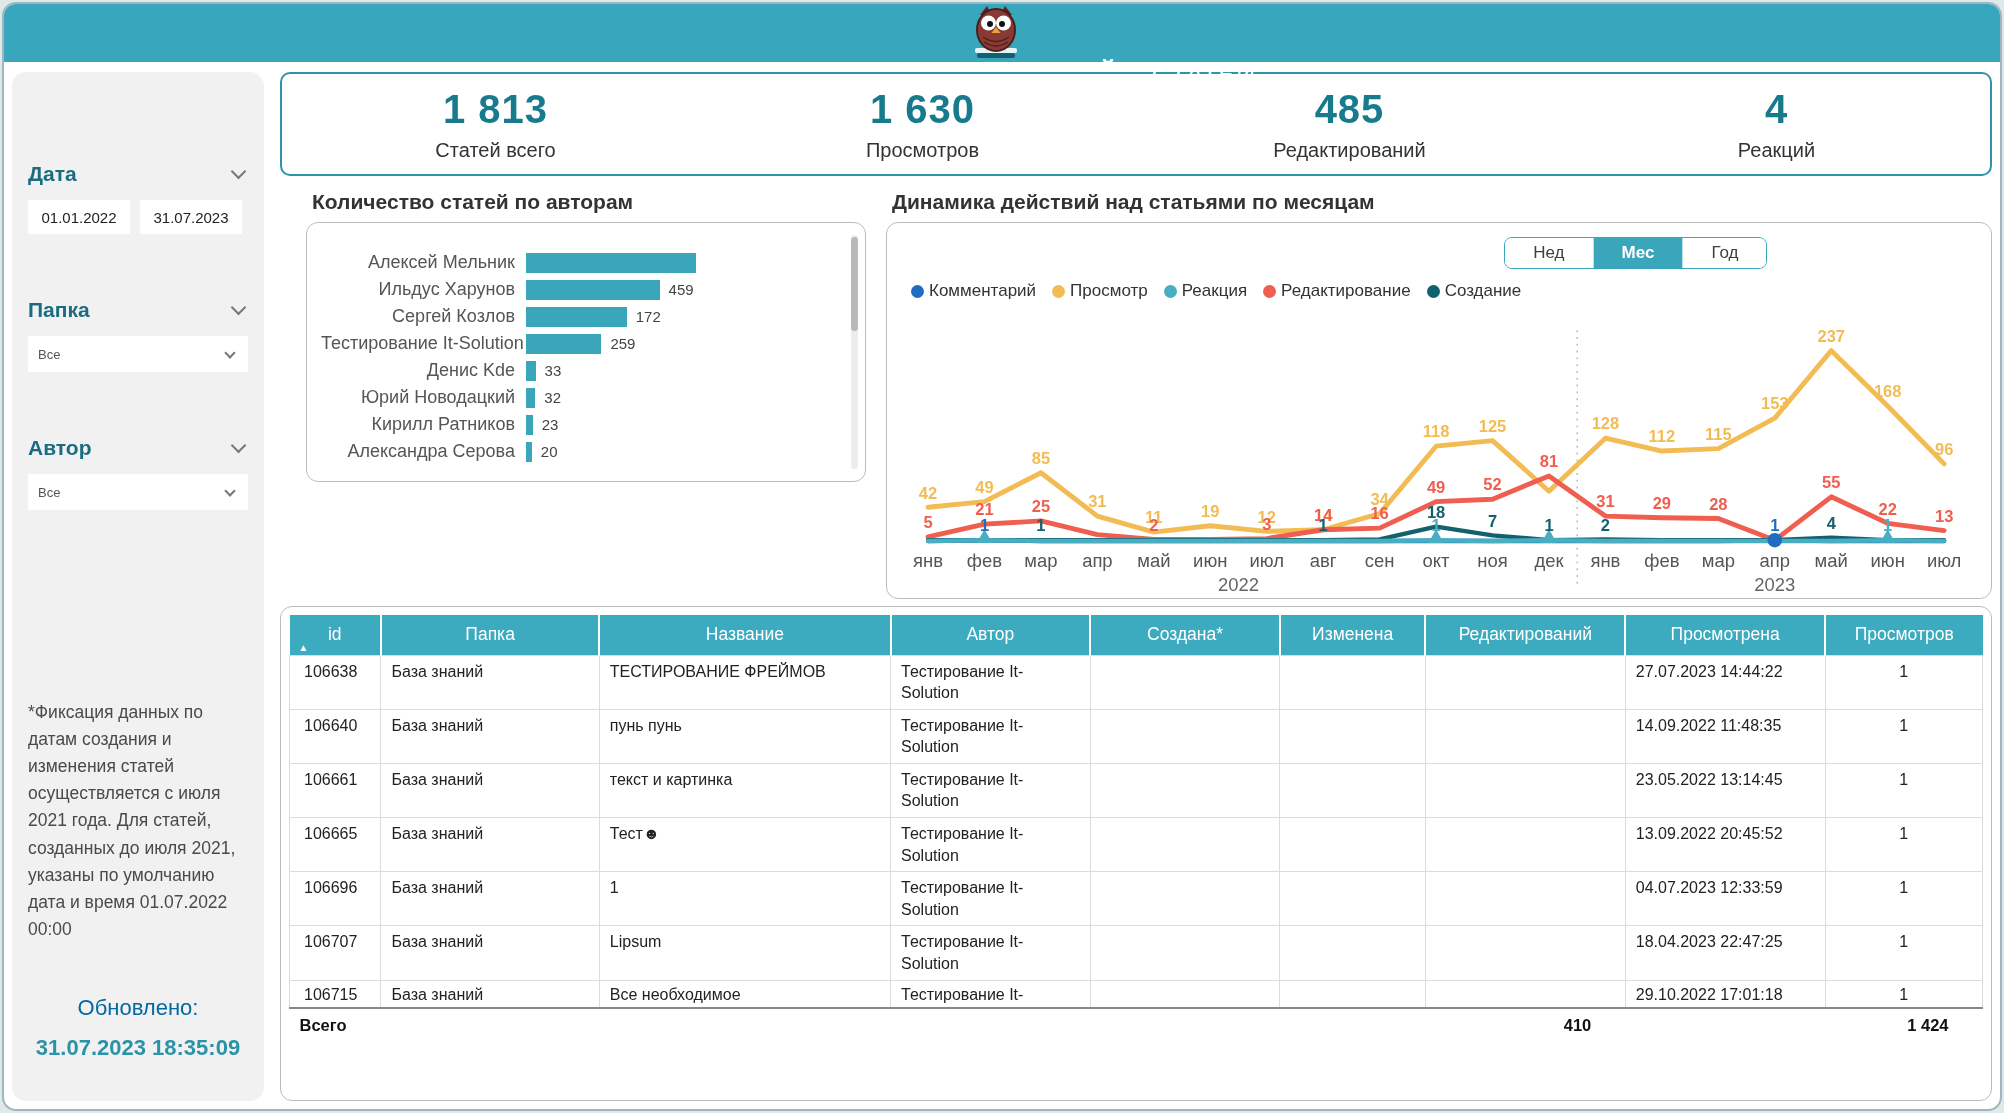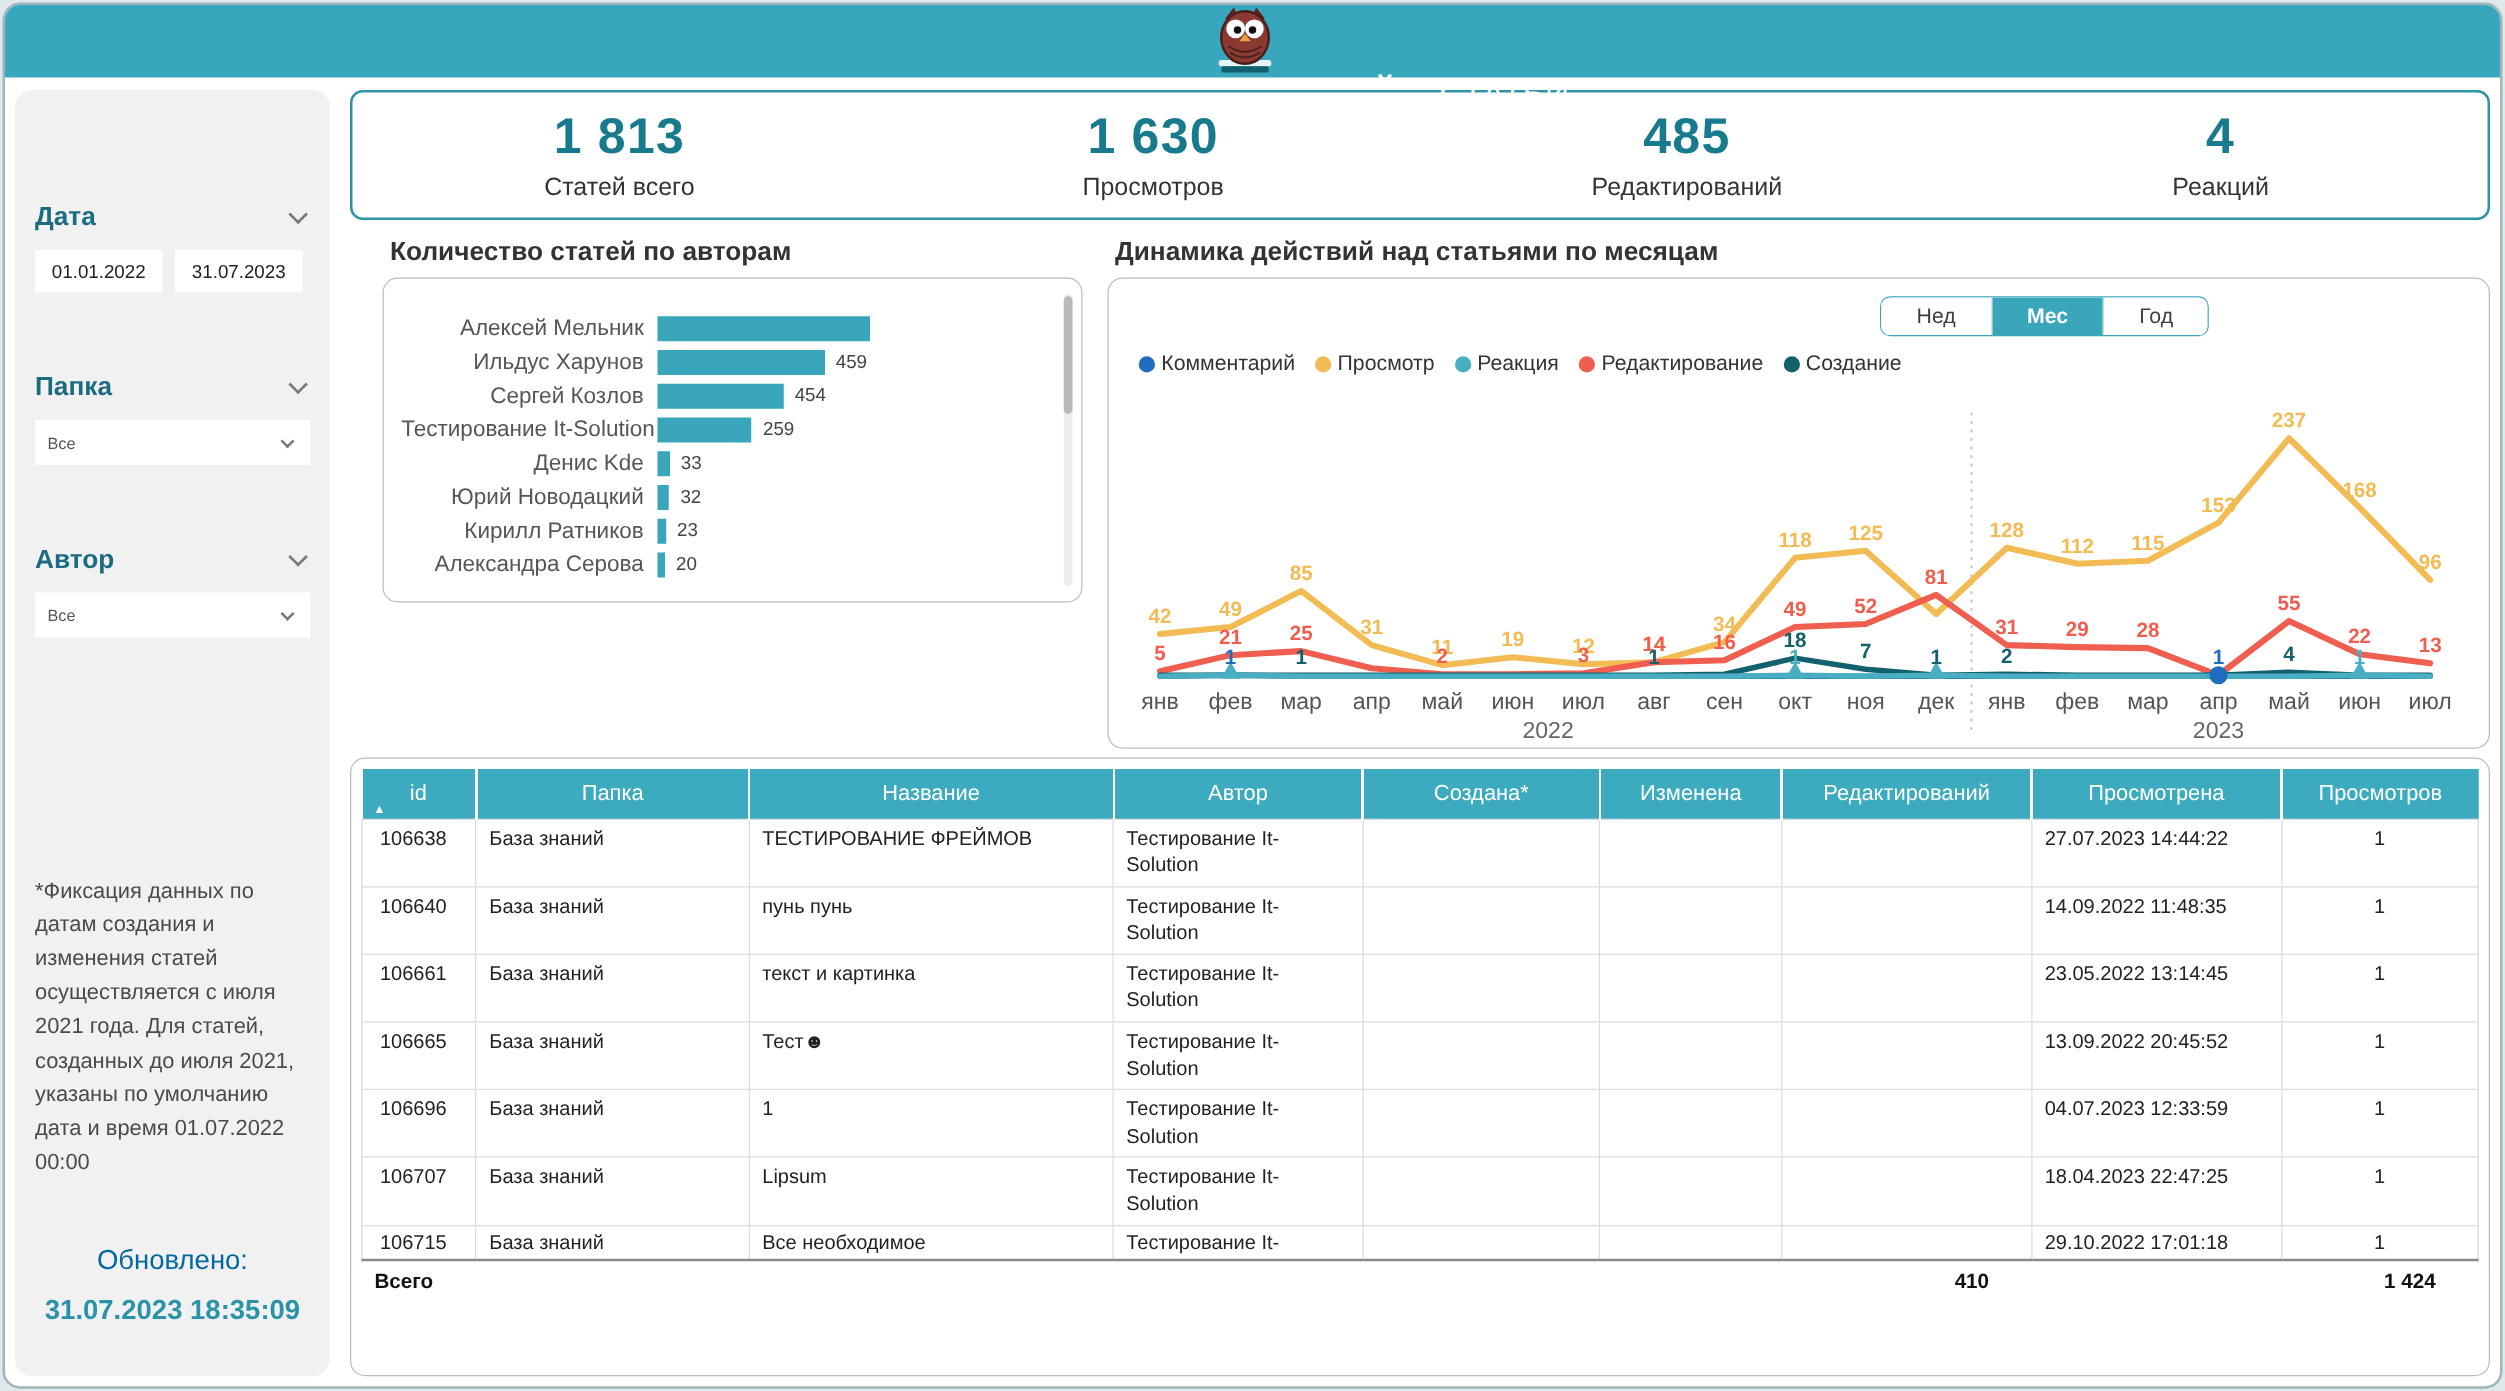--- a/index.html
+++ b/index.html
@@ -197,21 +197,21 @@
                   <div class="bar-track">
                     <div class="bar" style="width: 133.613px; background: rgb(58, 166, 188);">
                       <span class="bar-val outside">459</span>
                     </div>
                   </div>
                 </div>
                 <div class="bar-row">
                   <span class="bar-label">Сергей Козлов</span>
                   <div class="bar-track">
                     <div class="bar" style="width: 100.719px; background: rgb(58, 166, 188);">
-                      <span class="bar-val outside">454</span>
+                      <span class="bar-val outside">172</span>
                     </div>
                   </div>
                 </div>
                 <div class="bar-row">
                   <span class="bar-label">Тестирование It-Solution</span>
                   <div class="bar-track">
                     <div class="bar" style="width: 75.3938px; background: rgb(58, 166, 188);">
                       <span class="bar-val outside">259</span>
                     </div>
                   </div>

